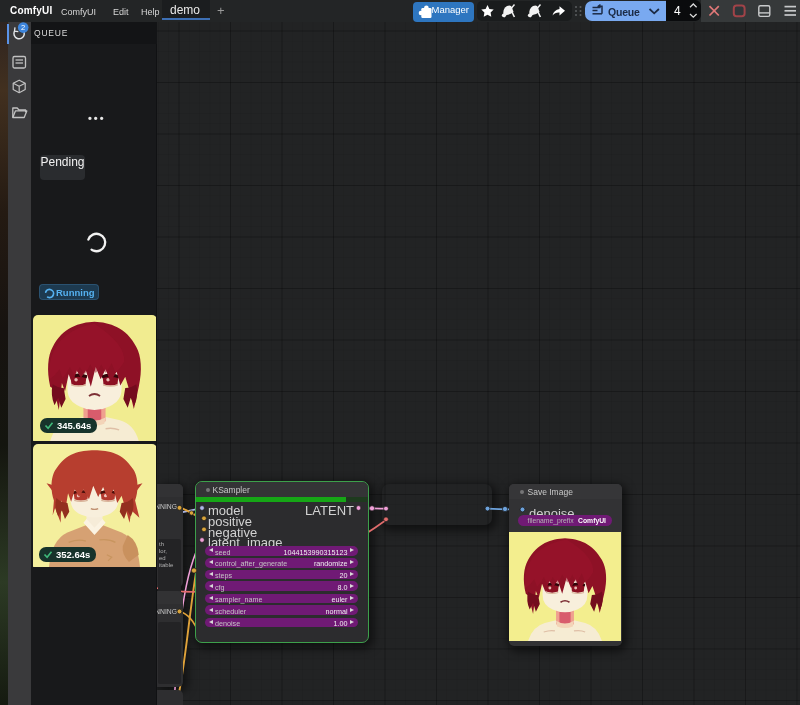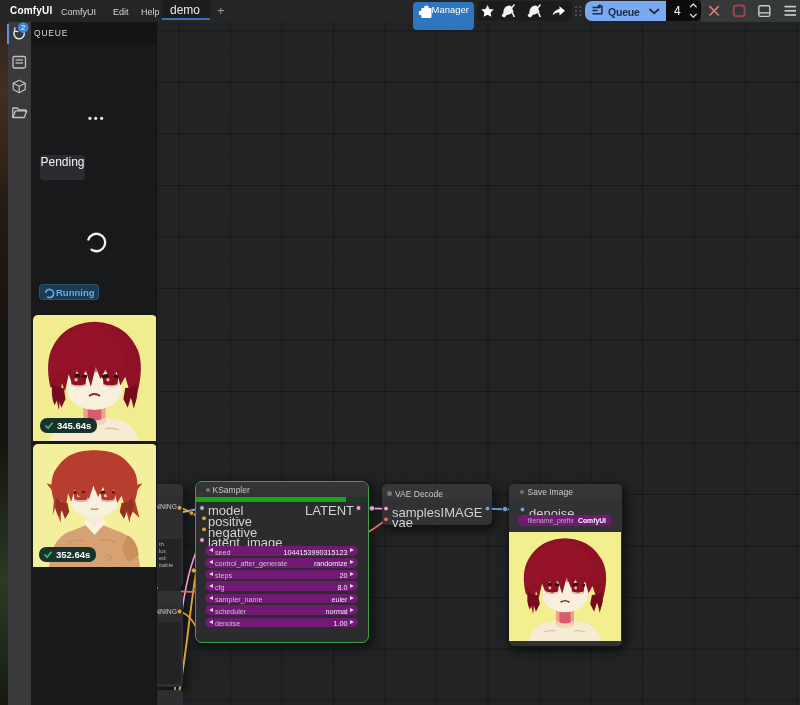--- a/index.html
+++ b/index.html
@@ -6,21 +6,21 @@
   body{width:800px;height:705px;overflow:hidden;position:relative;
        background:#222324;font-family:"Liberation Sans",sans-serif;}
   .abs{position:absolute}
   
   #topbar{left:0;top:0;width:800px;height:22px;background:#232526}
   #logo{left:10px;top:5px;font-size:10px;font-weight:bold;color:#fff;letter-spacing:.2px}
   .menu{top:6.5px;font-size:9px;color:#d6d6d6}
   #tab{left:162px;top:0;width:48px;height:20px;background:#1b1d1f;border-bottom:2px solid #3d6fb4;
        color:#e8e8e8;font-size:12px;line-height:20px;padding-left:8px;box-sizing:border-box}
   #plus{left:217px;top:3px;font-size:13px;color:#9a9a9a}
-  #managerbtn{left:413px;top:2px;width:61px;height:28px;background:#2e76c0;border-radius:4px;
+  #managerbtn{left:413px;top:2px;width:61px;height:20px;background:#2e76c0;border-radius:4px;
        color:#fff;font-size:9.5px;line-height:16px;text-align:right;padding-right:5px;box-sizing:border-box}
   #icongroup{left:477px;top:1px;width:95px;height:20px;background:#1a1c1d;border-radius:5px}
   #queuebtn{left:585px;top:1px;width:81px;height:20px;background:#79a9f0;border-radius:7px 0 0 7px;}
   #queuebtn span{position:absolute;left:23px;top:4.5px;font-size:10.5px;color:#1c2b45;font-weight:bold;letter-spacing:-0.2px}
   #numbox{left:666px;top:0;width:35px;height:21px;background:#0a0b0d;border-radius:0 6px 6px 0}
   #numbox b{position:absolute;left:8px;top:4px;color:#fff;font-size:12px;font-weight:normal}
   #rightpanel{left:701px;top:0;width:99px;height:22px;background:#36393a}
   
   #leftstrip{left:0;top:22px;width:8px;height:683px;
     background:linear-gradient(#2e2420,#42301f 10%,#241a12 28%,#171310 45%,#14150f 62%,#2c3a24 82%,#151a10 100%)}
@@ -149,28 +149,20 @@
         <i class="arrR"></i>
       </div>
     <div class="widget" style="left:9px;top:136.1px;width:152.5px;height:9.8px">
         <i class="arrL"></i>
         <span class="wl">denoise</span>
         <span class="wr">1.00</span>
         <i class="arrR"></i>
       </div>
   </div>
 
-  <div class="node" style="left:225px;top:462px;width:109.5px;height:41px;background:#323234;z-index:2">
-    <div class="nhead" style="height:15px;background:#363638"></div>
-    <div class="ndot" style="left:5px;top:7.2px"></div>
-    <div class="ntitle" style="left:13px;top:4.5px">VAE Decode</div>
-    <div class="slotlbl" style="left:10px;top:20.8px">samples</div>
-    <div class="slotlbl" style="right:9px;top:20.8px">IMAGE</div>
-    <div class="slotlbl" style="left:10px;top:31.4px">vae</div>
-  </div>
 
   <div class="node" style="left:351.5px;top:462px;width:113px;height:162px;background:#323234;z-index:2">
     <div class="nhead" style="height:15px;background:#363638"></div>
     <div class="ndot" style="left:11px;top:5.5px"></div>
     <div class="ntitle" style="left:19px;top:3px">Save Image</div>
     <div class="slotlbl" style="left:20.5px;top:21.5px">denoise</div>
     <div class="widget" style="left:9px;top:31.2px;width:94.5px;height:10.5px;border-radius:6px;font-size:6.8px">
       <span style="position:absolute;left:10px;top:2.2px;color:#b4b4b4">filename_prefix</span>
       <span style="position:absolute;right:6px;top:2.2px;color:#fafafa;font-weight:bold">ComfyUI</span>
     </div>

